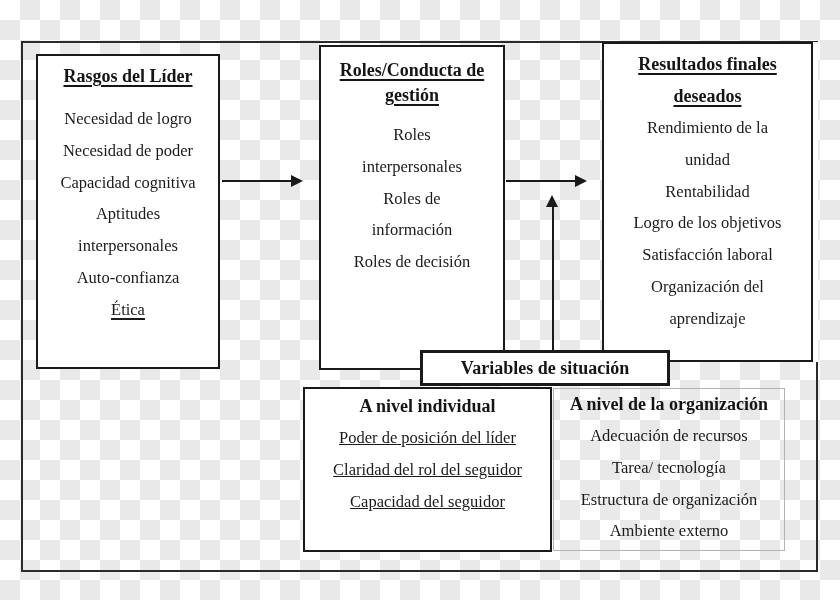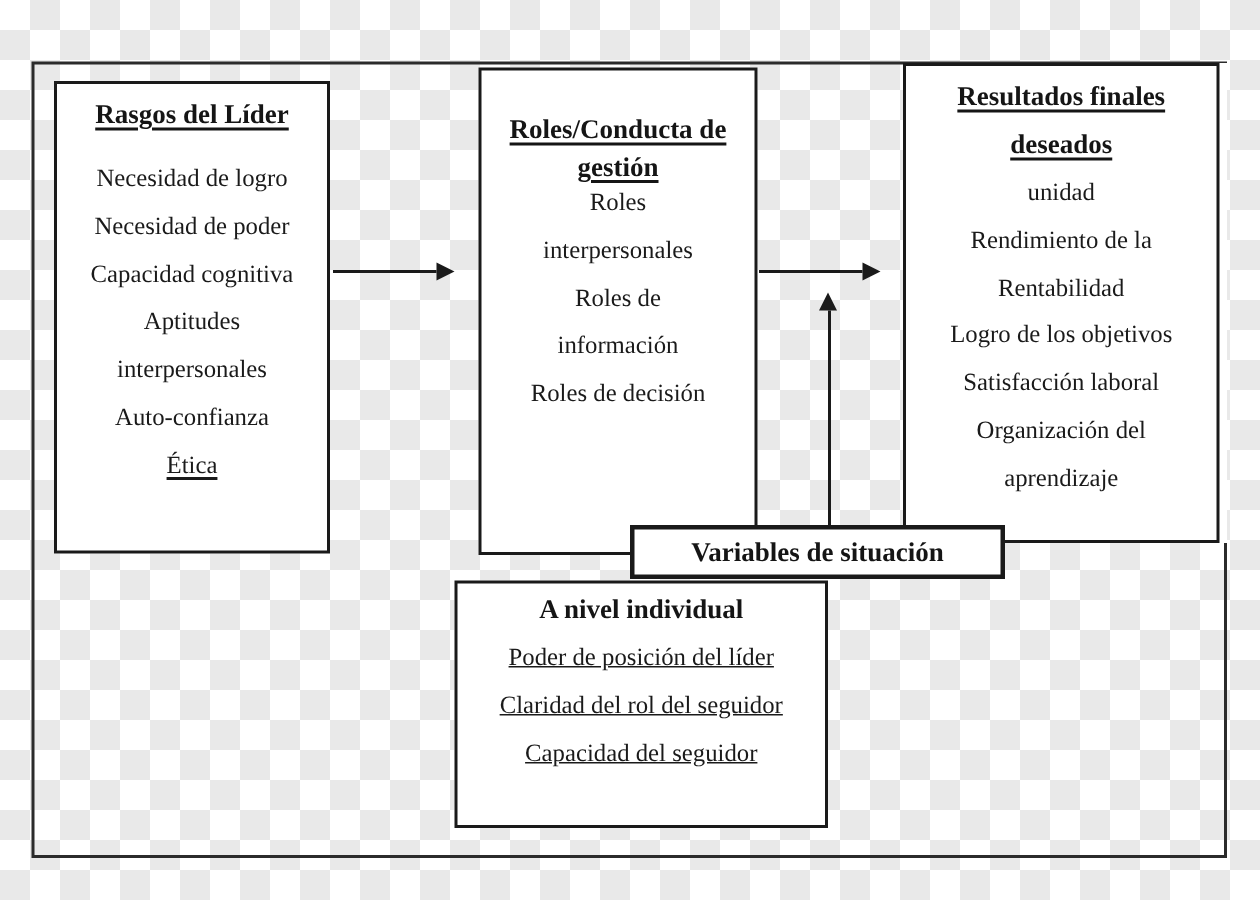--- a/index.html
+++ b/index.html
@@ -45,42 +45,42 @@
       <div>Necesidad de poder</div>
       <div>Capacidad cognitiva</div>
       <div>Aptitudes</div>
       <div>interpersonales</div>
       <div>Auto-confianza</div>
       <div class="ethics">Ética</div>
     </div>
   </div>
 
   <div class="abs whitebox" style="left:319px;top:45px;width:186px;height:325px;">
-    <div class="btitle" style="top:11px;line-height:25px;margin-top:16px;">
+    <div class="btitle" style="top:11px;line-height:25px;">
       <span class="tline">Roles/Conducta de</span>
       <span class="tline">gestión</span>
     </div>
     <div class="lines" style="top:72px;">
       <div>Roles</div>
       <div>interpersonales</div>
       <div>Roles de</div>
       <div>información</div>
       <div>Roles de decisión</div>
     </div>
   </div>
 
   <div class="abs backing" style="left:602px;top:42px;width:216px;height:320px;"></div>
   <div class="abs whitebox" style="left:602px;top:42px;width:211px;height:320px;">
     <div class="btitle" style="top:4px;line-height:32px;">
       <span class="tline">Resultados finales</span>
       <span class="tline">deseados</span>
     </div>
     <div class="lines" style="top:68px;">
+      <div>Rendimiento de la</div>
       <div>unidad</div>
-      <div>Rendimiento de la</div>
       <div>Rentabilidad</div>
       <div>Logro de los objetivos</div>
       <div>Satisfacción laboral</div>
       <div>Organización del</div>
       <div>aprendizaje</div>
     </div>
   </div>
 
   <div class="abs shaft-h" style="left:222px;top:179.5px;width:69px;"></div>
   <div class="abs head-right" style="left:291px;top:174.5px;"></div>
@@ -93,18 +93,27 @@
 
   <div class="abs whitebox" style="left:303px;top:387px;width:249px;height:165px;">
     <div class="btitle nound" style="top:7px;">A nivel individual</div>
     <div class="lines" style="top:33px;text-decoration:underline;">
       <div>Poder de posición del líder</div>
       <div>Claridad del rol del seguidor</div>
       <div>Capacidad del seguidor</div>
     </div>
   </div>
 
+  <div class="abs thinbox" style="left:553px;top:388px;width:232px;height:163px;">
+    <div class="btitle nound" style="top:5px;">A nivel de la organización</div>
+    <div class="lines" style="top:31px;">
+      <div>Adecuación de recursos</div>
+      <div>Tarea/ tecnología</div>
+      <div>Estructura de organización</div>
+      <div>Ambiente externo</div>
+    </div>
+  </div>
 
   <div class="abs" style="left:420px;top:350px;width:250px;height:36px;background:#fff;border:3px solid #1a1a1a;">
     <div class="btitle nound" style="top:0;line-height:30px;">Variables de situación</div>
   </div>
 
 </div>
 
 </body></html>

